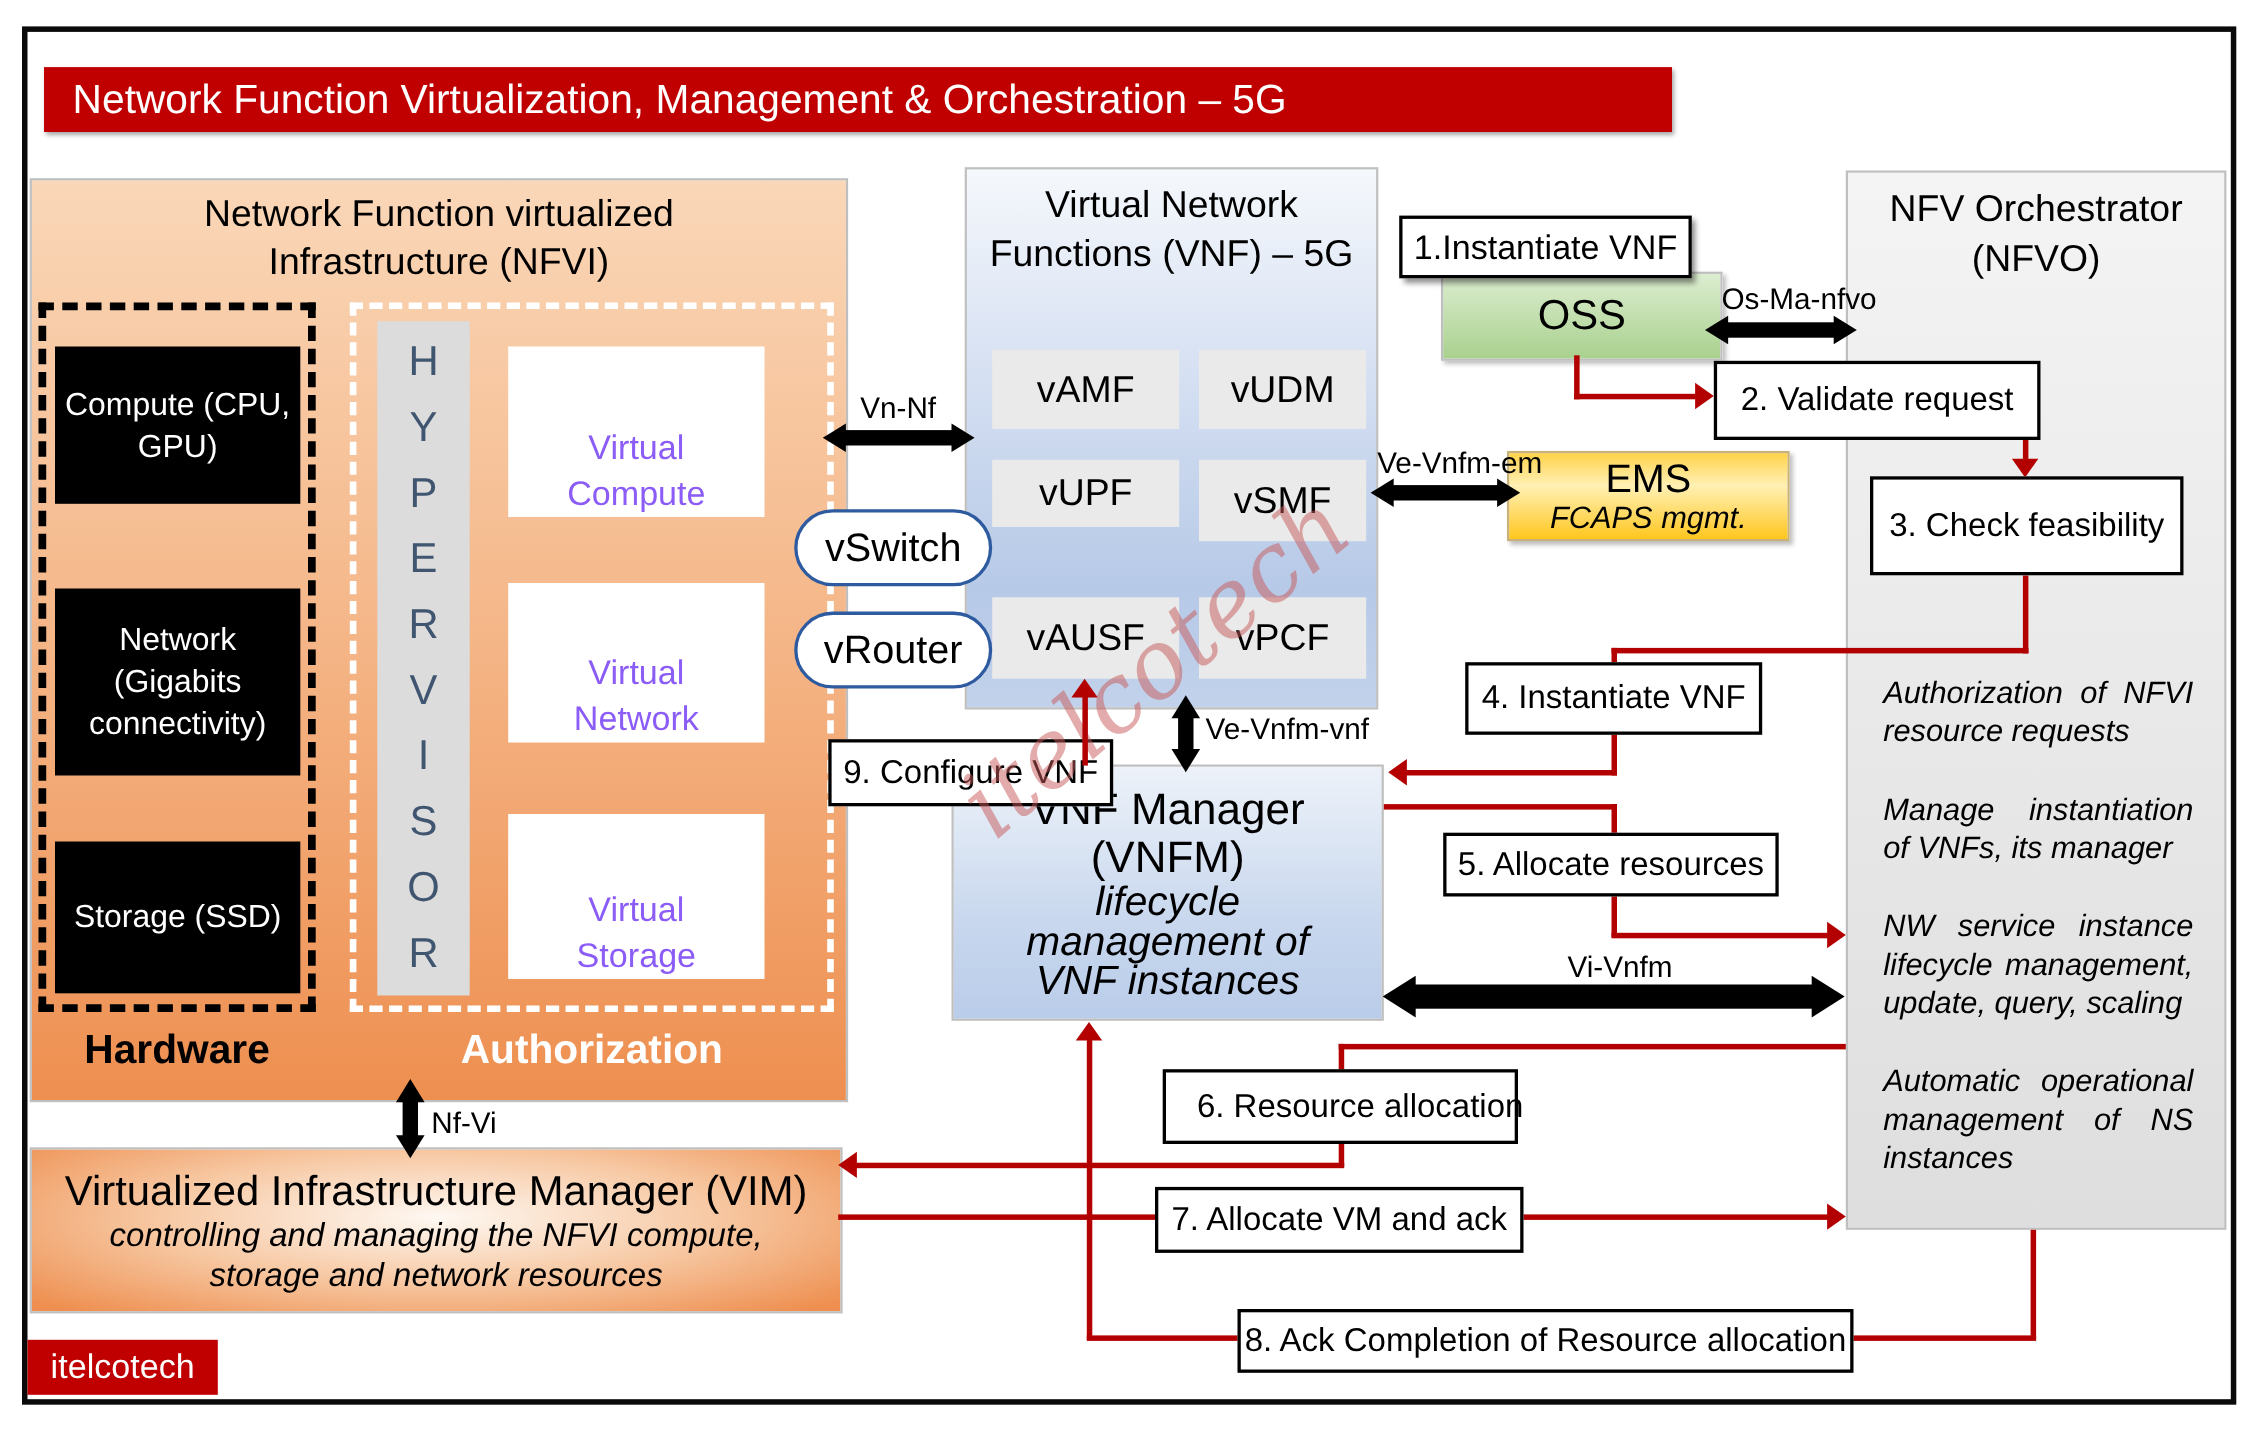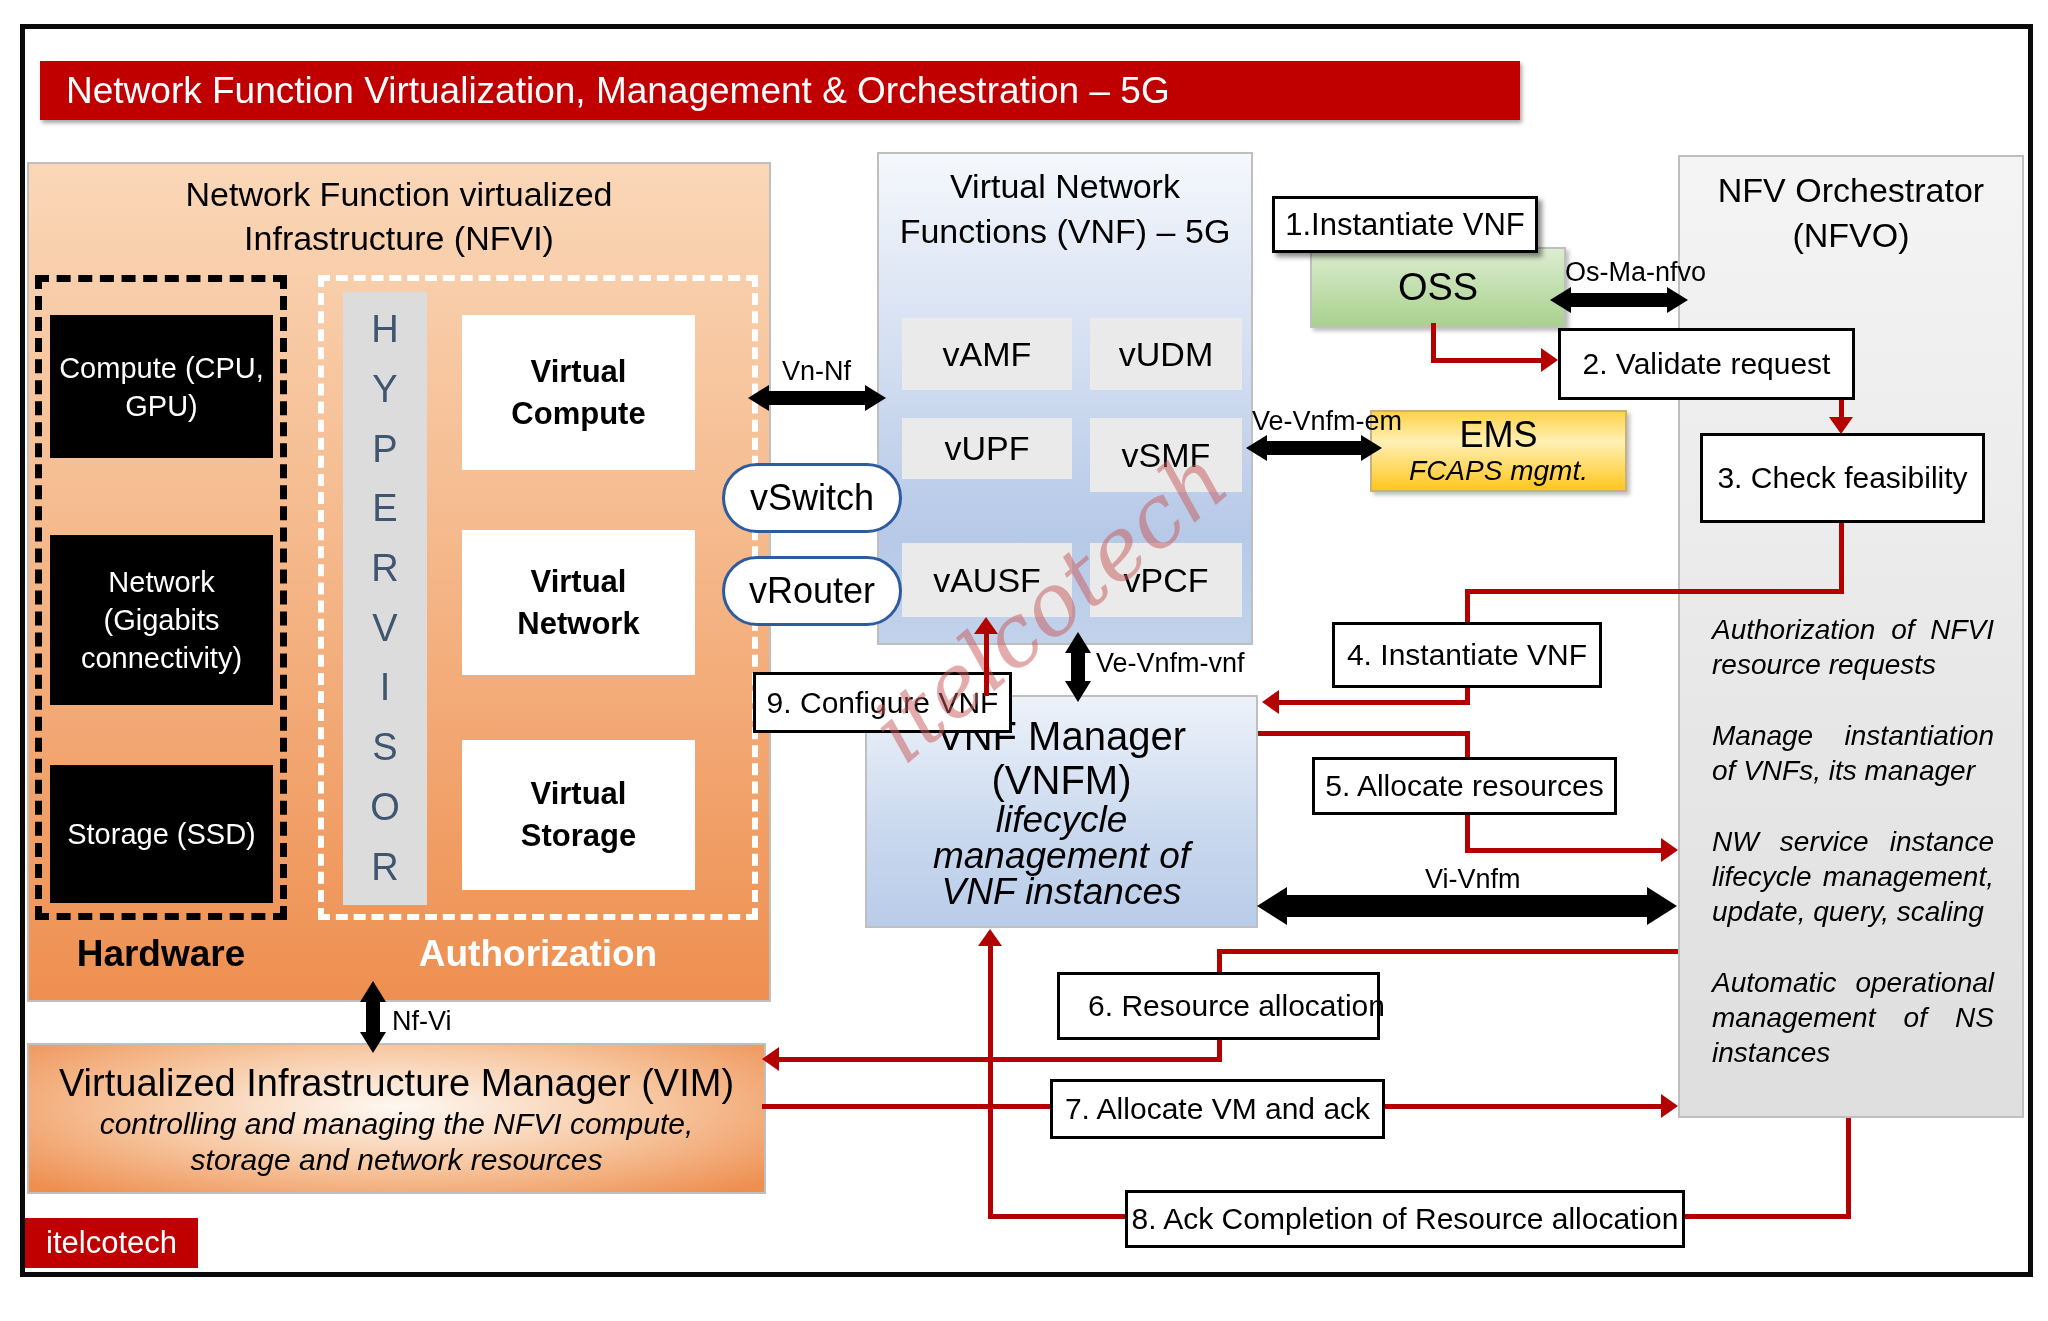--- a/index.html
+++ b/index.html
@@ -21,22 +21,22 @@
   .hwbox{background:#000;color:#fff;font-size:29px;line-height:38px;text-align:center;
          display:flex;align-items:center;justify-content:center;}
   #hw-compute{left:50px;top:315px;width:223px;height:143px;}
   #hw-network{left:50px;top:535px;width:223px;height:170px;}
   #hw-storage{left:50px;top:765px;width:223px;height:138px;}
   #hw-label{left:35px;top:933px;width:252px;text-align:center;font-size:37px;font-weight:600;}
   #virt-dash{left:318px;top:275px;width:440px;height:645px;border:6px dashed #fff;box-sizing:border-box;}
   #hypervisor{left:343px;top:292px;width:84px;height:613px;background:#DCDCDC;
               display:flex;flex-direction:column;align-items:center;justify-content:space-around;
               font-size:38px;color:#3F5570;padding:8px 0;box-sizing:border-box;}
-  .vwhite{background:#fff;color:#000000;font-size:31px;line-height:42px;text-align:center;
-          display:flex;align-items:center;justify-content:center;font-weight:bold;}
+  .vwhite{background:#fff;color:#8b5cf6;font-size:31px;line-height:42px;text-align:center;
+          display:flex;align-items:flex-end;justify-content:center;}
   .vwhite span{display:inline-block;max-width:150px;}
   #virt-compute{left:462px;top:315px;width:233px;height:155px;}
   #virt-network{left:462px;top:530px;width:233px;height:145px;}
   #virt-storage{left:462px;top:740px;width:233px;height:150px;}
   #virt-label{left:318px;top:933px;width:440px;text-align:center;font-size:37px;font-weight:600;color:#fff;}
   
   #vnf{left:877px;top:152px;width:376px;height:493px;
        background:linear-gradient(180deg,#F5F8FC 0%,#D8E2F3 35%,#B6C9E7 78%,#C2D2EB 100%);}
   #vnf-title{left:877px;top:164px;width:376px;text-align:center;font-size:34px;line-height:45px;}
   .chip{background:#EAEAEA;font-size:34px;display:flex;align-items:center;justify-content:center;}
@@ -72,21 +72,21 @@
        background:radial-gradient(ellipse at 50% 42%, #FEF8F2 0%, #F7C9A4 48%, #EE8F50 95%);
        border:2px solid #BFBFBF;display:flex;flex-direction:column;align-items:center;justify-content:center;}
   #vim .t1{font-size:38px;line-height:46px;}
   #vim .t2{font-size:30px;font-style:italic;line-height:36px;text-align:center;max-width:680px;}
   
   .step{background:#fff;border:3px solid #000;box-sizing:border-box;z-index:3;
         display:flex;align-items:center;justify-content:center;font-size:30px;white-space:nowrap;}
   #step1{left:1272px;top:196px;width:266px;height:57px;font-size:31px;box-shadow:4px 4px 5px rgba(0,0,0,.45);}
   #step2{left:1558px;top:328px;width:297px;height:72px;}
   #step3{left:1700px;top:433px;width:285px;height:90px;}
-  #step4{left:1332px;top:602px;width:270px;height:66px;margin-top:20px;}
+  #step4{left:1332px;top:602px;width:270px;height:66px;}
   #step5{left:1312px;top:757px;width:305px;height:58px;}
   #step6{left:1057px;top:972px;width:323px;height:68px;padding-left:36px;}
   #step7{left:1050px;top:1079px;width:335px;height:60px;}
   #step8{left:1125px;top:1190px;width:560px;height:58px;}
   #step9{left:753px;top:672px;width:259px;height:61px;}
   
   .iface{font-size:27px;white-space:nowrap;z-index:4;}
   
   .harrow,.varrow{z-index:4;}
   .harrow .shaft{position:absolute;left:16px;right:16px;top:50%;transform:translateY(-50%);height:14px;background:#000;}

